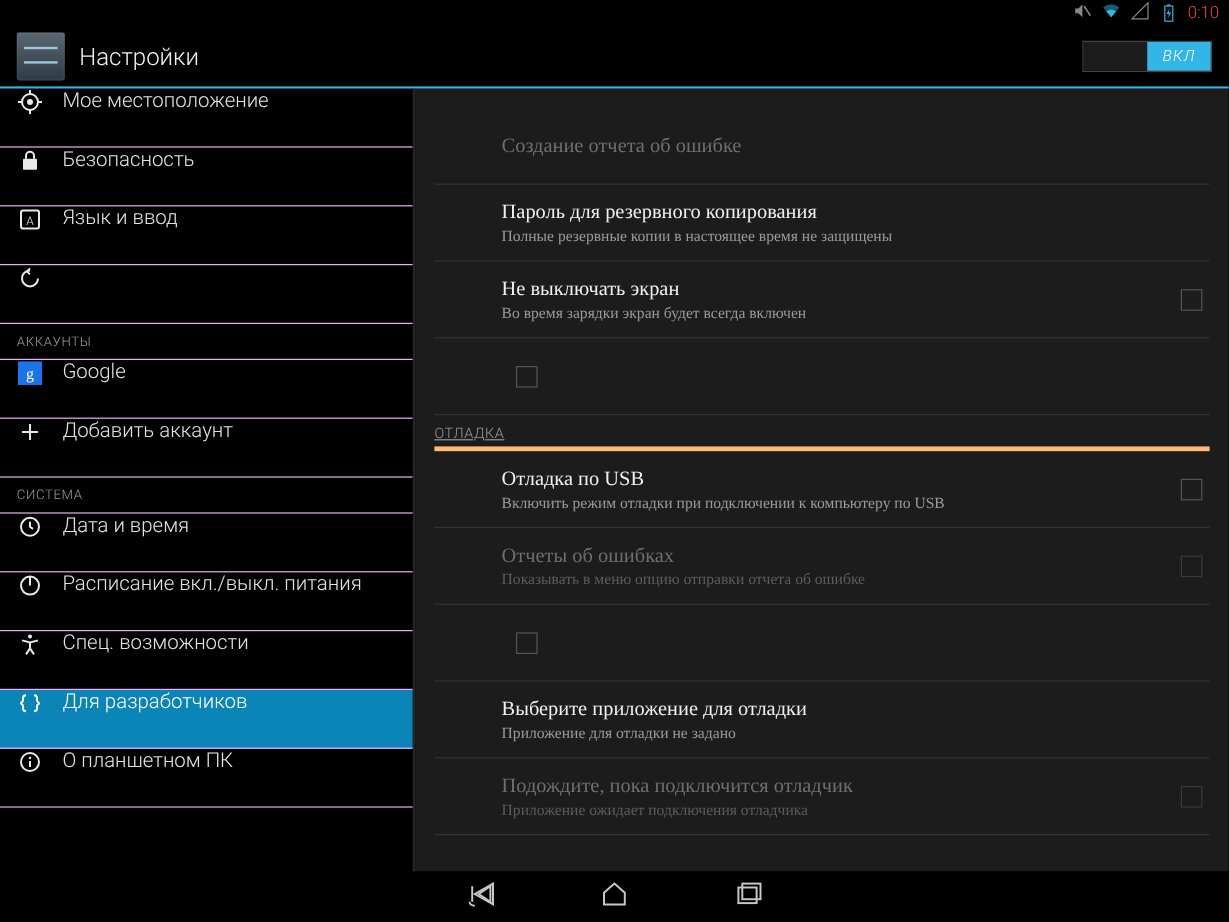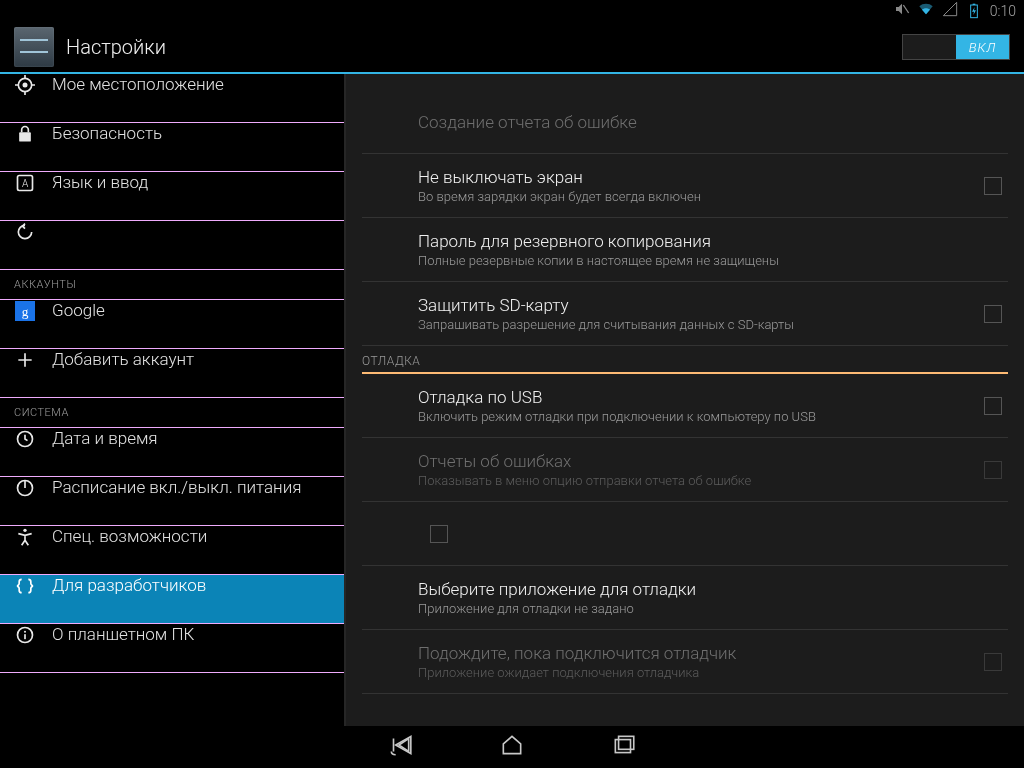--- a/index.html
+++ b/index.html
@@ -17,21 +17,21 @@
   .status-bar {
     height: 22px;
     display: flex;
     justify-content: flex-end;
     align-items: center;
     gap: 8px;
     padding: 0 8px;
     background: #000;
   }
   .status-bar .clock {
-    color: #a3a3a3;
+    color: #ef4444;
     font-size: 14px;
   }
   .status-bar svg { width: 16px; height: 16px; }
   .status-bar .mute svg, .status-bar .cell svg { fill: #888; }
   .status-bar .wifi svg { fill: #33b5e5; }
   .status-bar .batt { display:flex; align-items:center; }
   .status-bar .batt svg { fill: #33b5e5; }
   
   .header {
     height: 52px;
@@ -136,32 +136,33 @@
     flex: 1;
     background: #1c1c1c;
     overflow: hidden;
     padding: 16px 16px 0 16px;
   }
   .content .section-label {
     font-size: 12px;
     color: #9a9a9a;
     letter-spacing: 0.5px;
     padding: 8px 0 4px 0;
-    border-bottom: 2px solid #fdba74;
+    border-bottom: 4px solid #fdba74;
+    text-decoration: underline;
   }
   .setting {
     display: flex;
     align-items: center;
     min-height: 64px;
     padding: 10px 0 10px 56px;
     border-bottom: 1px solid #333;
     cursor: pointer;
   }
   .setting.first { border-top: none; }
-  .setting .text { flex: 1; }
+  .setting .text { flex: 1; font-family: Liberation Serif, serif; }
   .setting .title { font-size: 17px; color: #f0f0f0; }
   .setting .subtitle { font-size: 13px; color: #9a9a9a; margin-top: 2px; }
   .setting.disabled .title { color: #6f6f6f; }
   .setting.disabled .subtitle { color: #5c5c5c; }
   .setting .checkbox {
     width: 18px;
     height: 18px;
     border: 1px solid #555;
     margin-left: 12px;
     margin-right: 6px;
@@ -331,36 +332,32 @@
   </div>
 
   <div class="content">
     <div class="setting first disabled">
       <div class="text">
         <div class="title">Создание отчета об ошибке</div>
       </div>
     </div>
     <div class="setting">
       <div class="text">
+        <div class="title">Пароль для резервного копирования</div>
+        <div class="subtitle">Полные резервные копии в настоящее время не защищены</div>
+      </div>
+    </div>
+    <div class="setting">
+      <div class="text">
         <div class="title">Не выключать экран</div>
         <div class="subtitle">Во время зарядки экран будет всегда включен</div>
       </div>
       <div class="checkbox"></div>
     </div>
     <div class="setting">
-      <div class="text">
-        <div class="title">Пароль для резервного копирования</div>
-        <div class="subtitle">Полные резервные копии в настоящее время не защищены</div>
-      </div>
-    </div>
-    <div class="setting">
-      <div class="text">
-        <div class="title">Защитить SD-карту</div>
-        <div class="subtitle">Запрашивать разрешение для считывания данных с SD-карты</div>
-      </div>
       <div class="checkbox"></div>
     </div>
 
     <div class="section-label">ОТЛАДКА</div>
 
     <div class="setting">
       <div class="text">
         <div class="title">Отладка по USB</div>
         <div class="subtitle">Включить режим отладки при подключении к компьютеру по USB</div>
       </div>

